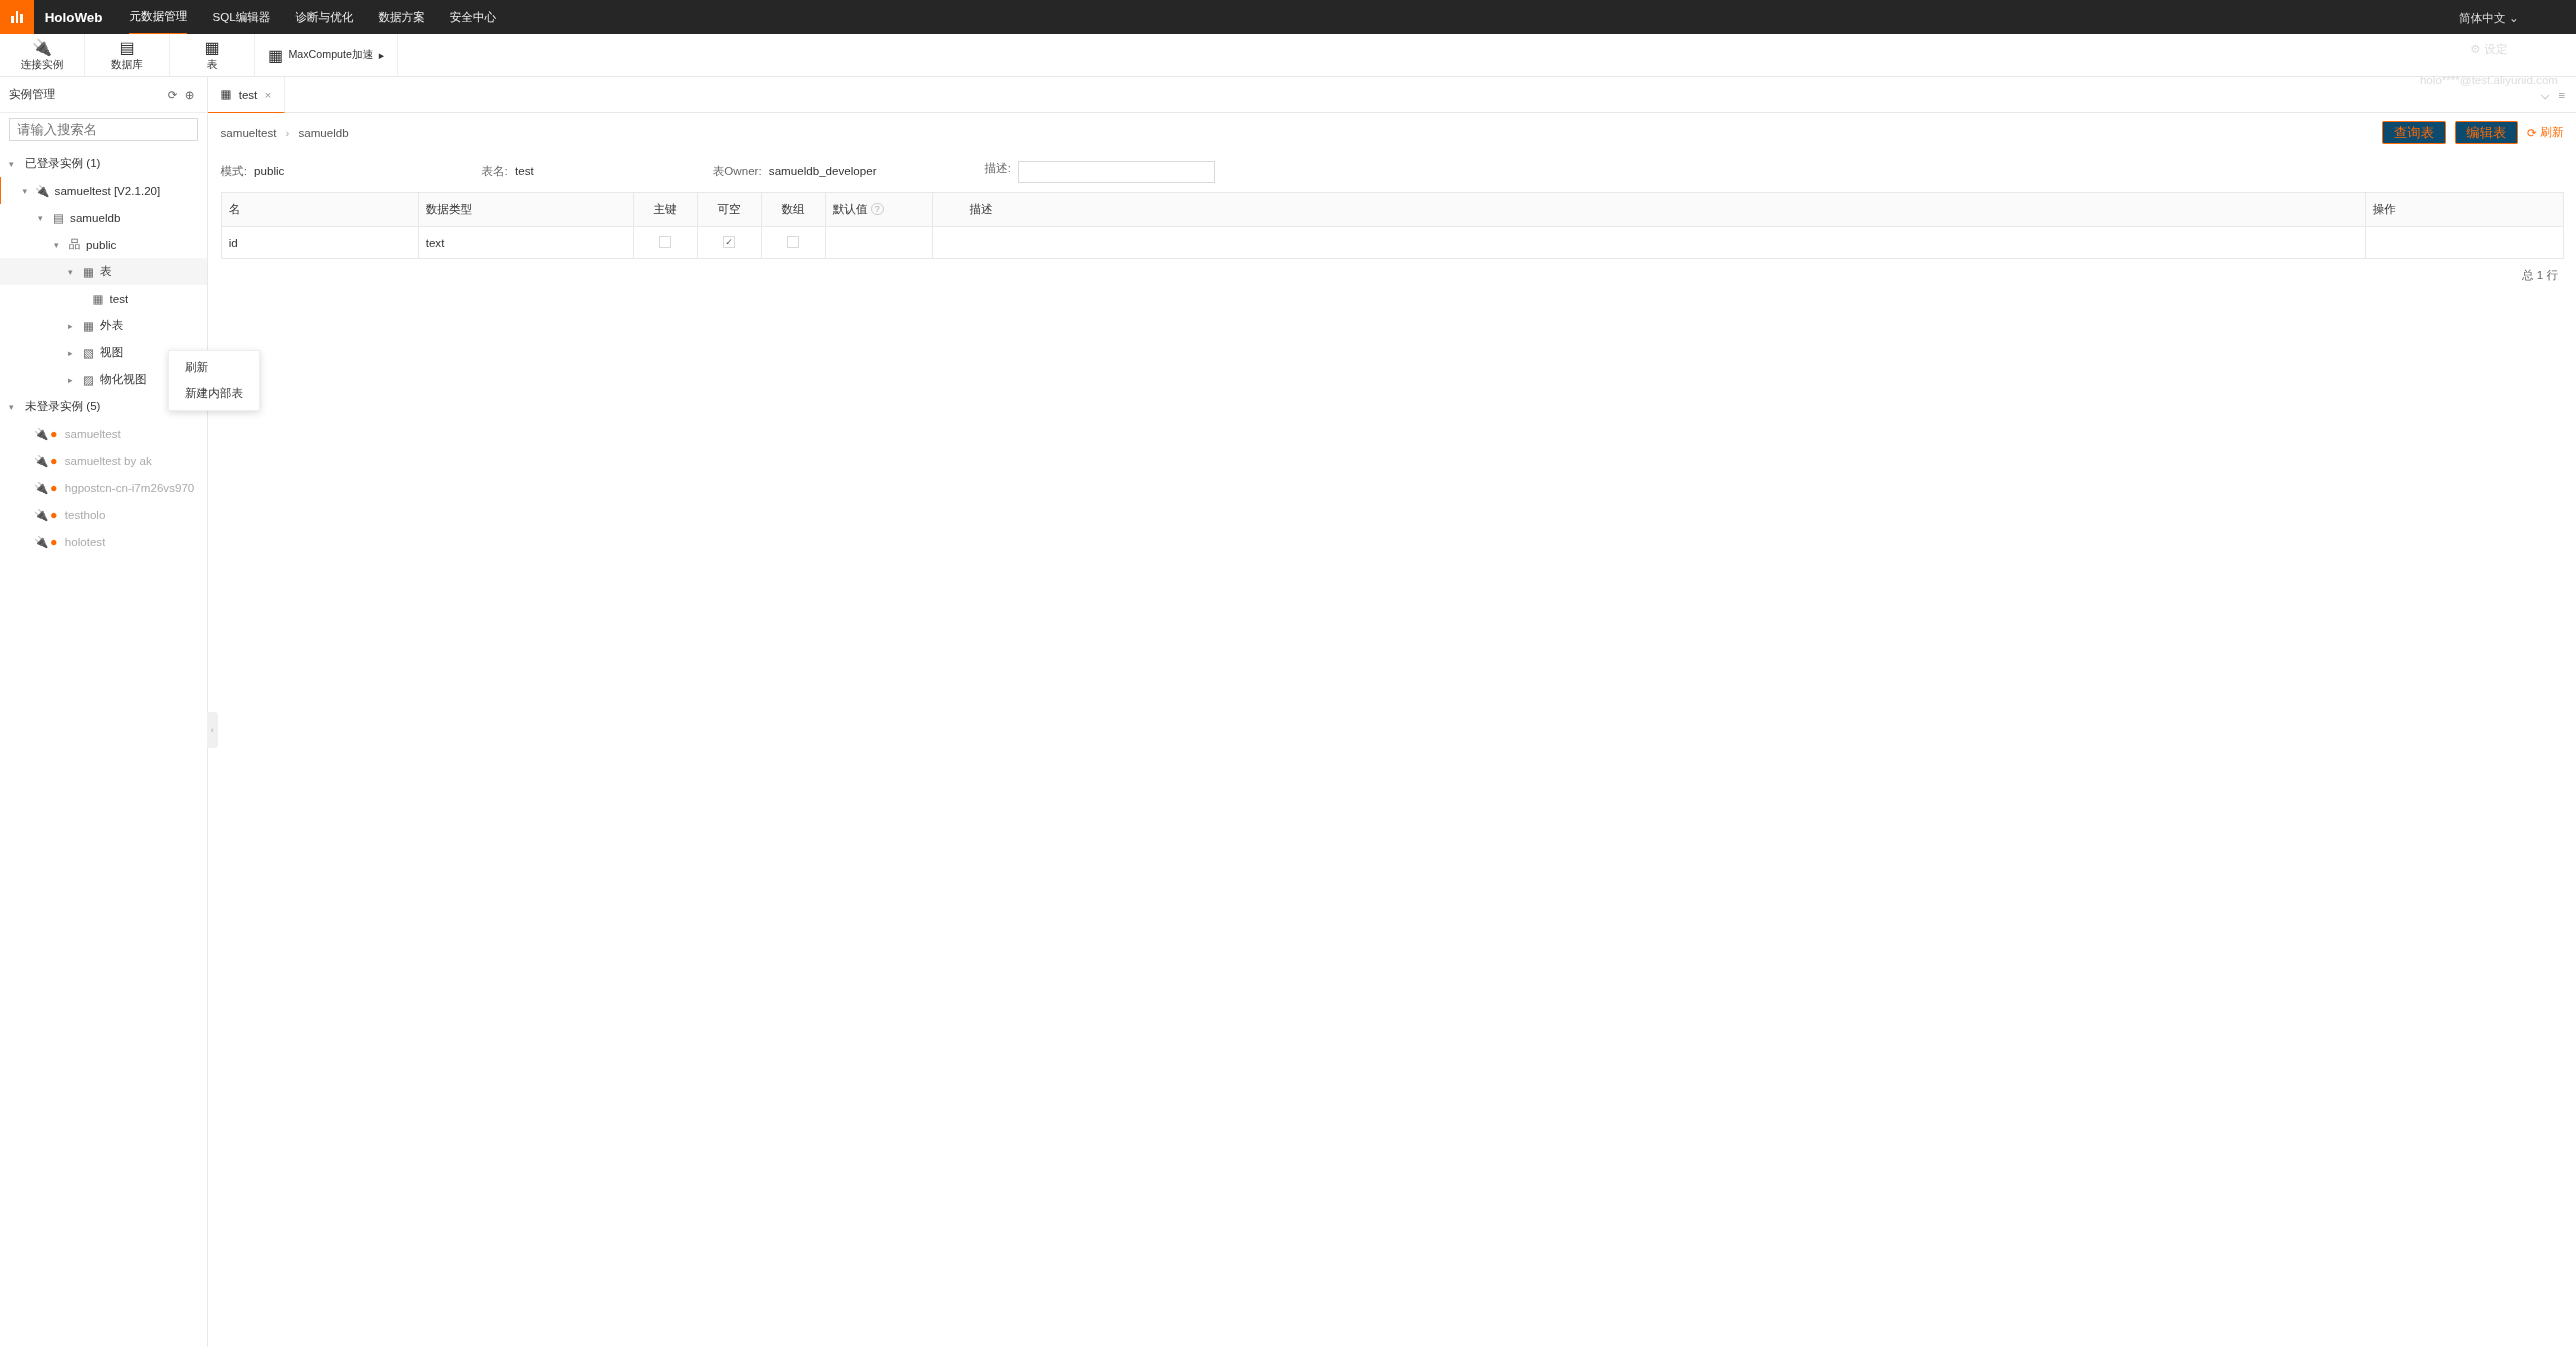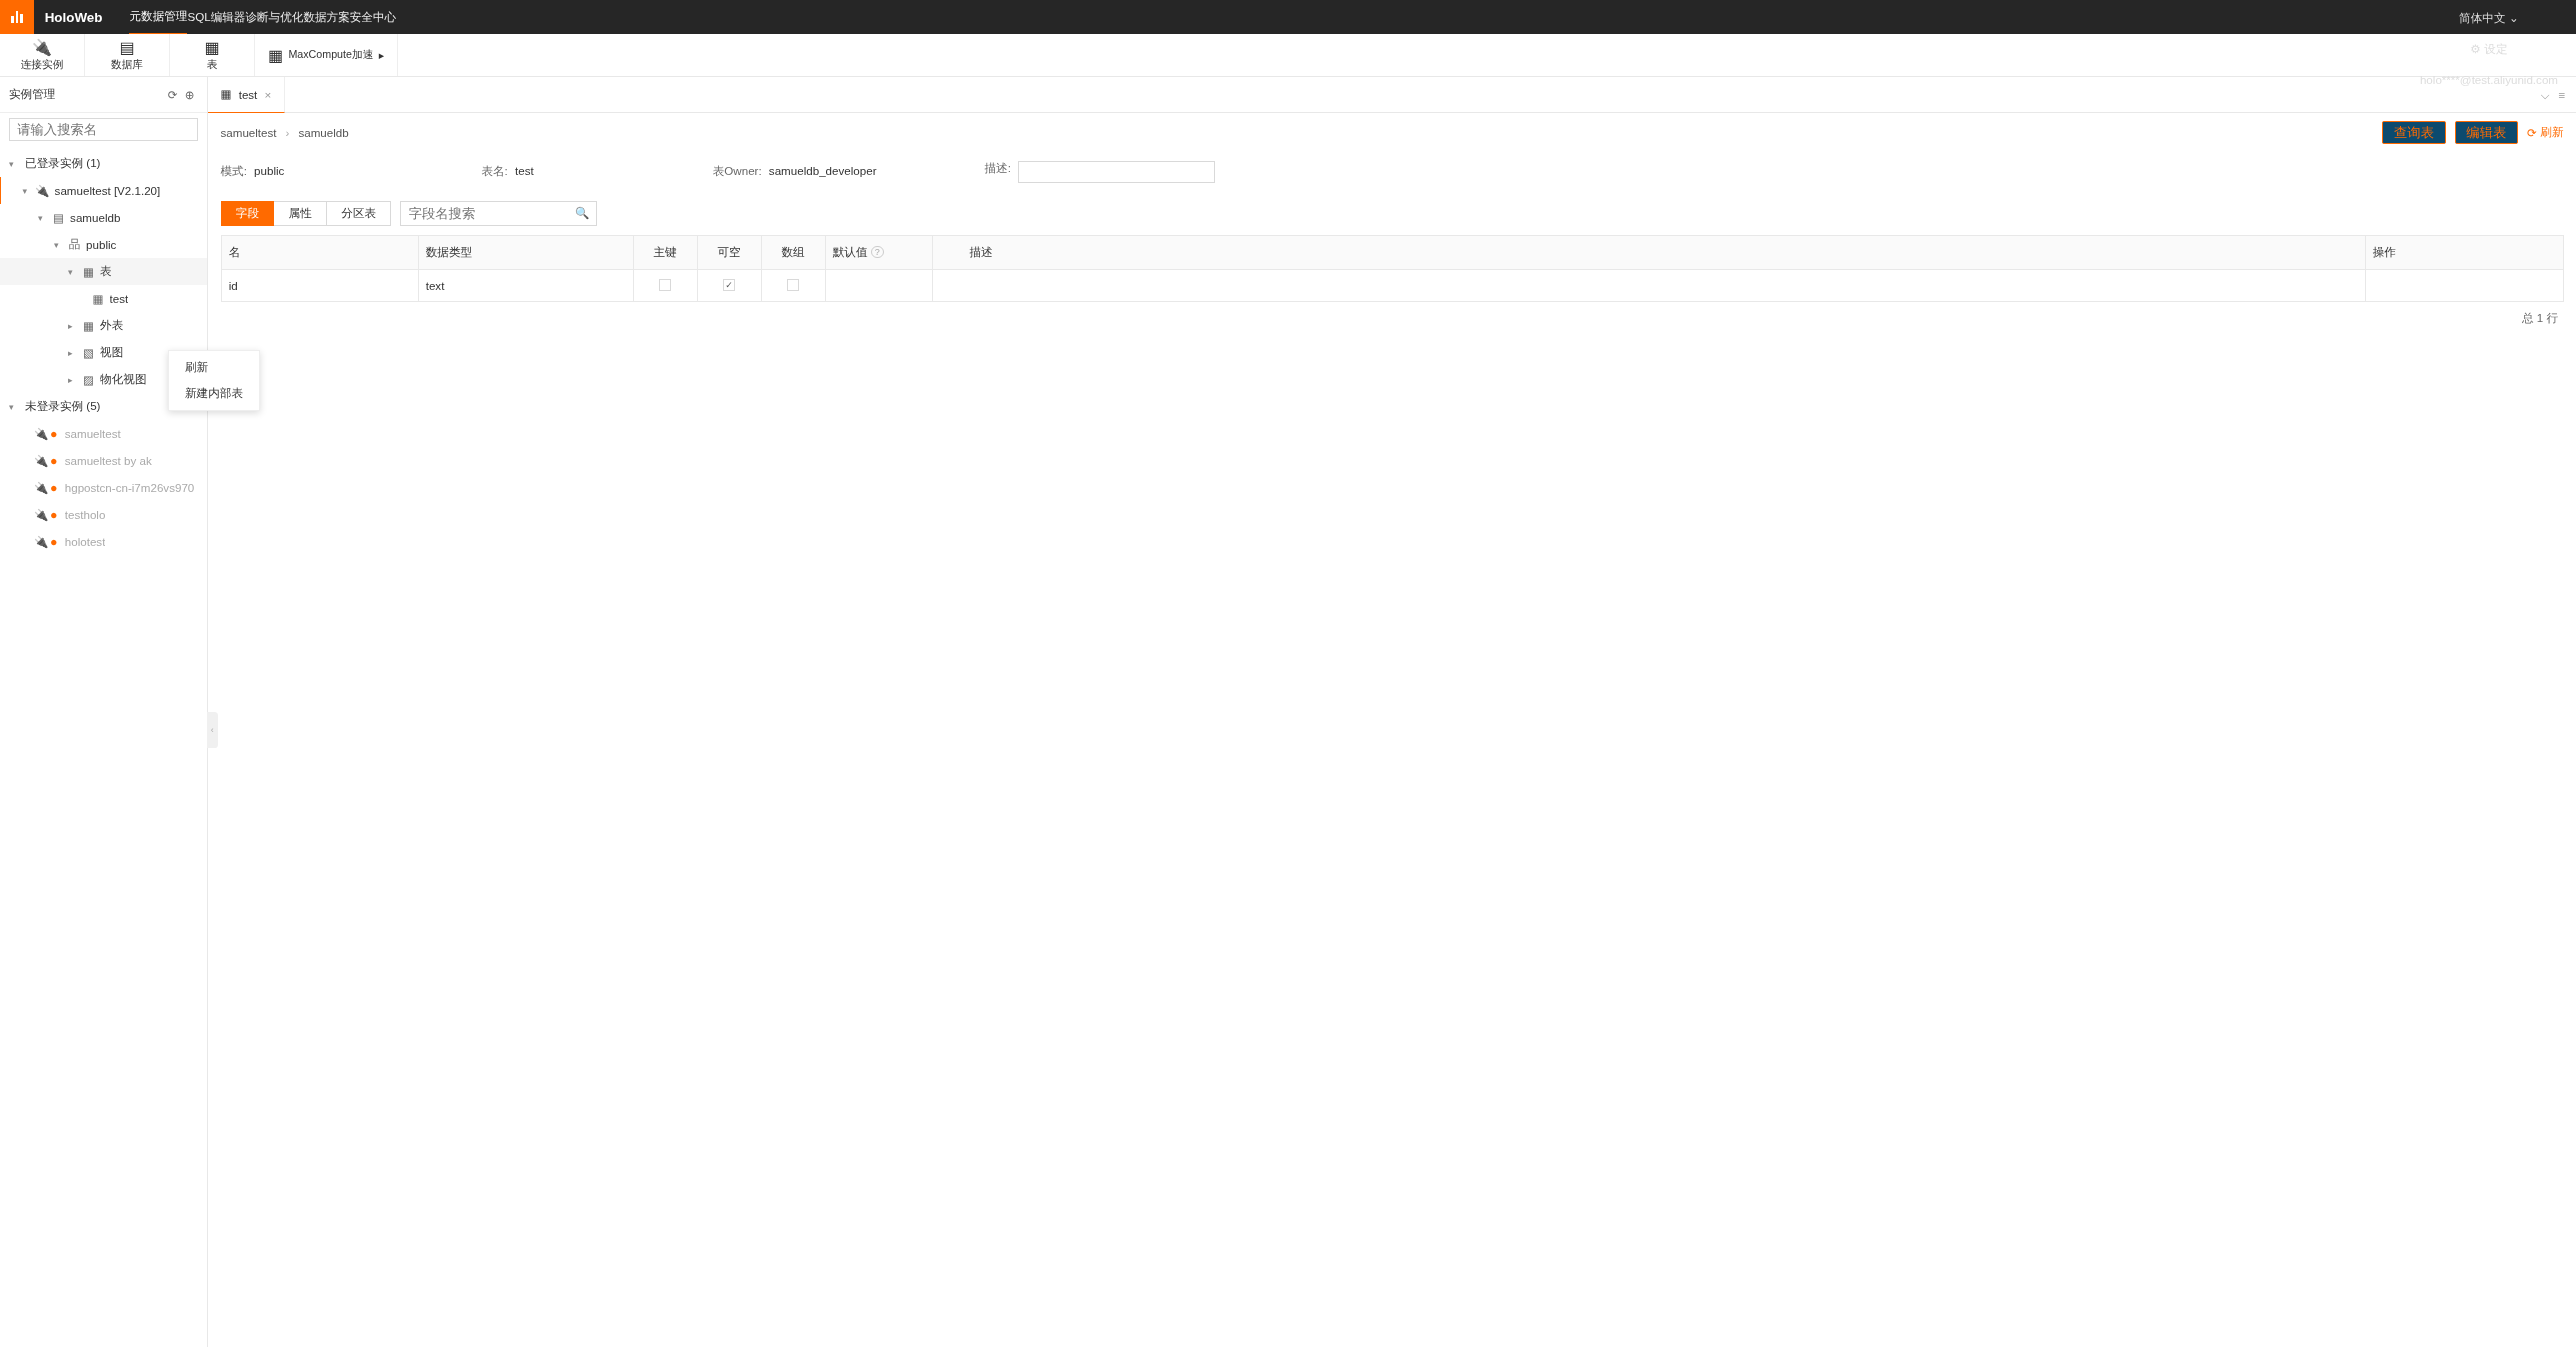--- a/index.html
+++ b/index.html
@@ -2,21 +2,21 @@
 <html style="font-size:14.3px"><head>
 <meta charset="utf-8">
 <style>
 * { margin: 0; padding: 0; box-sizing: border-box; }
 body { font-family: -apple-system, "Microsoft YaHei", sans-serif; font-size: 11.6px; color: #333; background: #fff; }
 
 
 .header { background: #262626; color: #fff; height: 34px; display: flex; align-items: center; }
 .logo-box { background: #ff6a00; width: 34px; height: 34px; display: flex; align-items: center; justify-content: center; }
 .brand { font-weight: bold; font-size: 13.4px; margin-left: 10.7px; margin-right: 27px; }
-.nav { display: flex; height: 100%; align-items: center; }
+.nav { display: flex; gap: 25px; height: 100%; align-items: center; }
 .nav-item { color: #eee; cursor: pointer; height: 100%; display: flex; align-items: center; }
 .nav-item.active { color: #fff; border-bottom: 1.8px solid #ff6a00; }
 .header-right { margin-left: auto; display: flex; align-items: center; gap: 16px; padding-right: 18px; flex-direction: column; }
 .new-feature { color: #ff6a00; }
 .hr-item { color: #ddd; cursor: pointer; display: flex; align-items: center; gap: 3.6px; }
 
 
 .toolbar { height: 43px; border-bottom: 0.9px solid #e8e8e8; display: flex; }
 .tb-item { width: 85px; display: flex; flex-direction: column; align-items: center; justify-content: center; gap: 1.8px; cursor: pointer; border-right: 0.9px solid #eee; font-size: 10.7px; }
 .tb-item.wide { width: 143px; flex-direction: row; gap: 5.4px; }
@@ -307,29 +307,20 @@
           <span class="meta-label">表Owner:</span>
           <span class="meta-val">samueldb_developer</span>
         </div>
       <div class="meta-item" style="margin-left:72px">
           <span class="meta-label">描述:</span>
           <input class="desc-input" style="">
         </div>
     </div>
 
 
-    <div class="seg-row">
-      <div class="seg active">字段</div>
-      <div class="seg">属性</div>
-      <div class="seg">分区表</div>
-      <div class="field-search">
-        <input placeholder="字段名搜索" style="">
-        <span class="mag">🔍</span>
-      </div>
-    </div>
 
     <div class="table">
       <div class="thead">
         <div class="cell c-name">名</div>
         <div class="cell c-type">数据类型</div>
         <div class="cell c-pk">主键</div>
         <div class="cell c-null">可空</div>
         <div class="cell c-arr">数组</div>
         <div class="cell c-def">
             <span>默认值</span>

